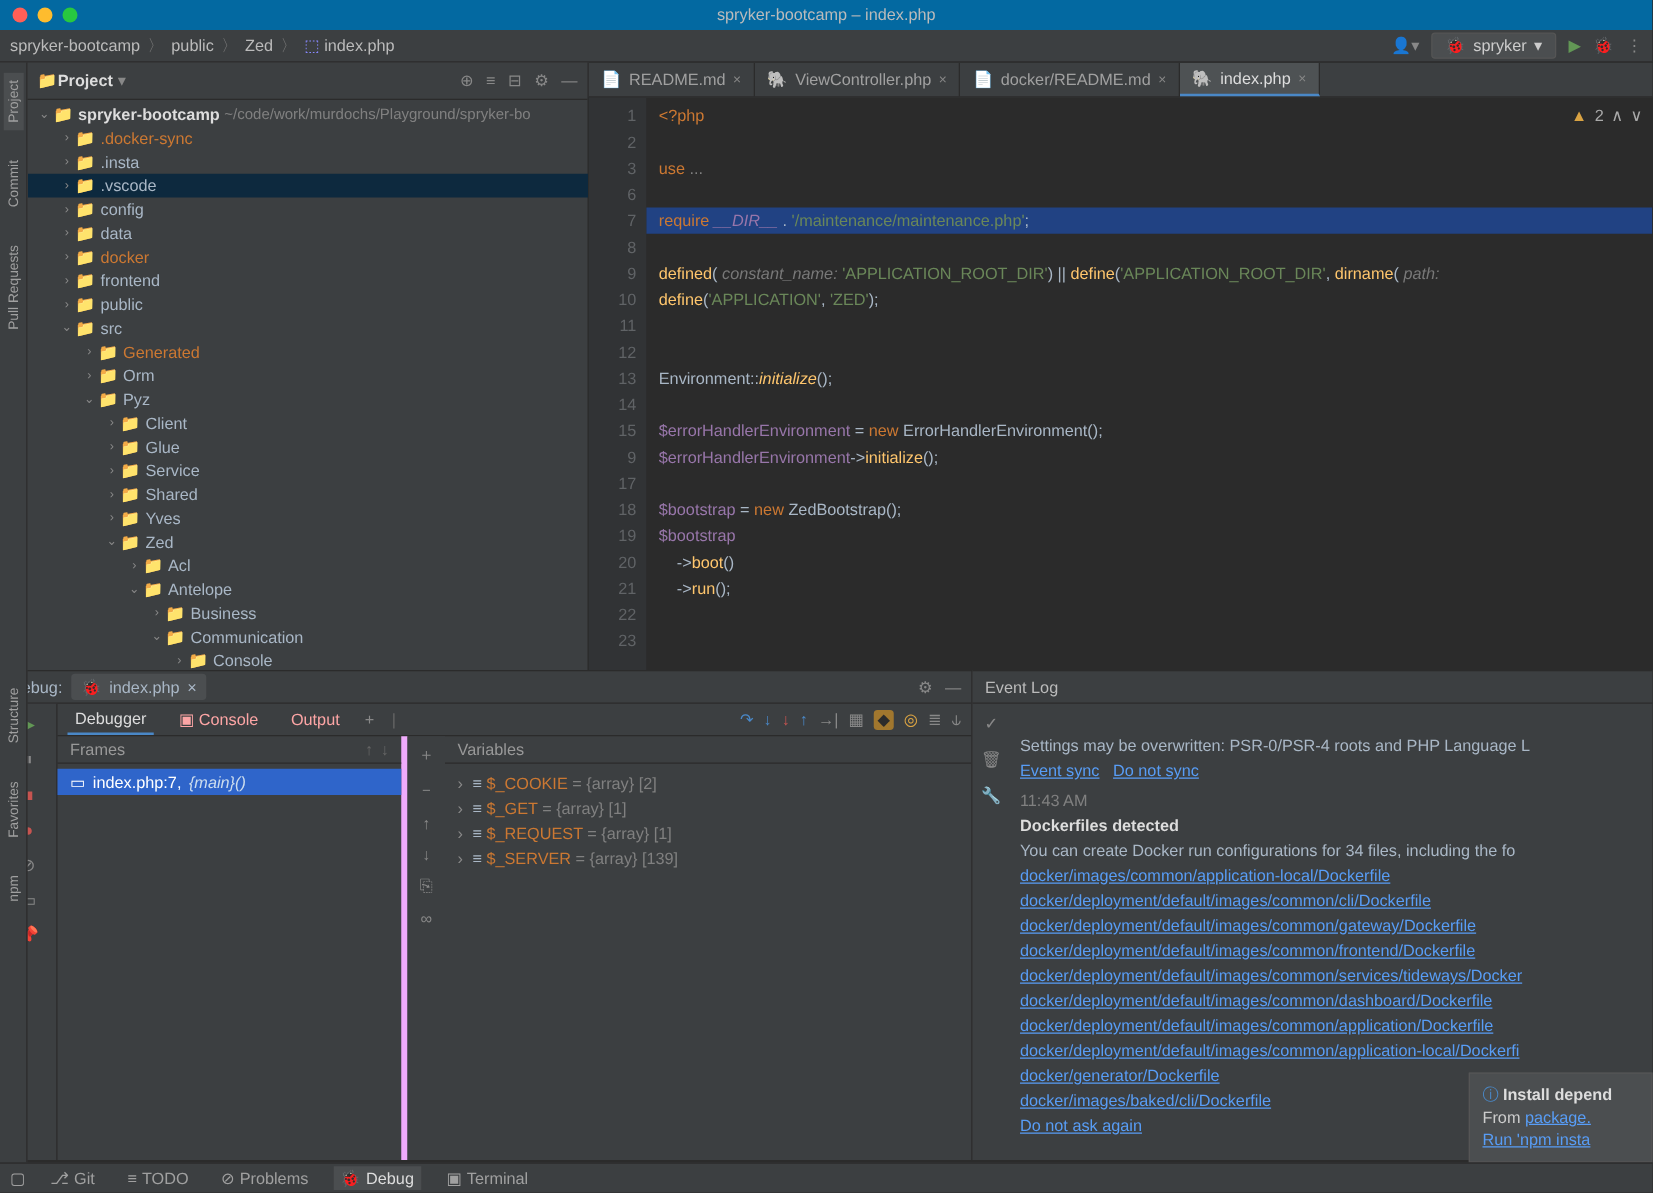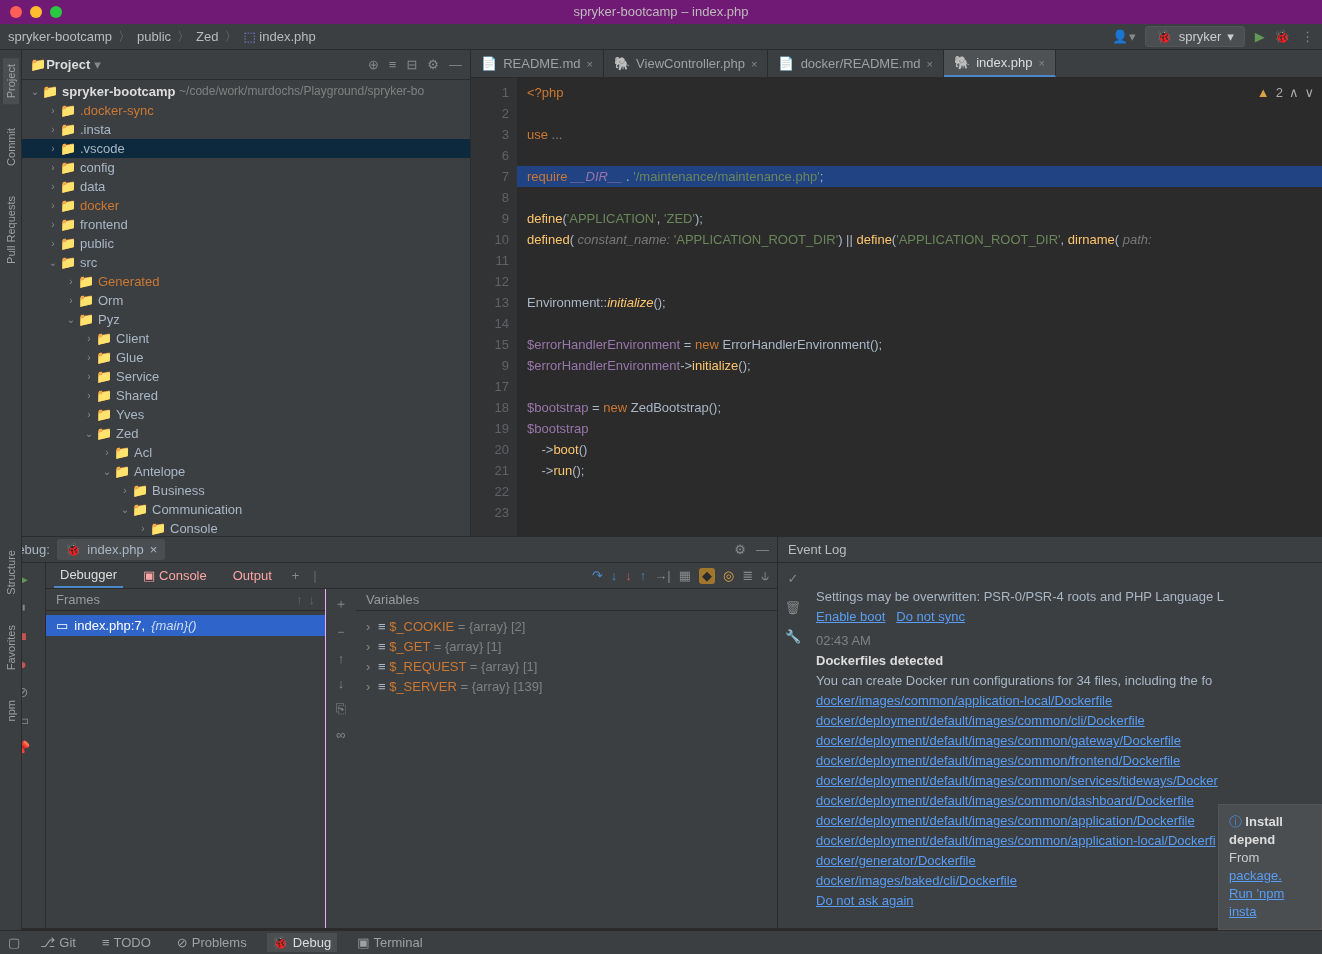--- a/index.html
+++ b/index.html
@@ -1,20 +1,20 @@
 <!DOCTYPE html>
 <html><head>
 <meta charset="utf-8">
 <style>
 * { margin:0; padding:0; box-sizing:border-box; font-family:-apple-system,BlinkMacSystemFont,"Segoe UI",sans-serif; font-size:13px; }
 body { background:#2b2b2b; color:#a9b7c6; width:1322px; height:954px; overflow:hidden; position:relative; }
 .traffic { position:absolute; top:6px; left:10px; display:flex; gap:8px; }
 .traffic span { width:12px; height:12px; border-radius:50%; }
 .tl-r{background:#ff5f57}.tl-y{background:#febc2e}.tl-g{background:#28c840}
-.titlebar{height:24px;background:#701a75;text-align:center;line-height:24px;color:#bbb;font-size:13px}
+.titlebar{height:24px;background:#0369a1;text-align:center;line-height:24px;color:#bbb;font-size:13px}
 .navbar{height:26px;background:#3c3f41;border-bottom:1px solid #2b2b2b;display:flex;align-items:center;padding:0 8px;gap:6px;color:#bbb}
 .crumb{color:#bbb;cursor:pointer}
 .crumb.sep{color:#777}
 .navbar-right{margin-left:auto;display:flex;align-items:center;gap:10px}
 .spryker-btn{background:#4b4e50;border:1px solid #555;border-radius:3px;padding:2px 10px;color:#ccc;display:flex;align-items:center;gap:6px}
 .nav-icon{color:#888;cursor:pointer}
 .main{display:flex;height:486px}
 .left-rail{width:22px;background:#3c3f41;border-right:1px solid #2b2b2b;display:flex;flex-direction:column;align-items:center;gap:18px;padding-top:8px}
 .left-rail .vtab{writing-mode:vertical-rl;transform:rotate(180deg);color:#a0a0a0;font-size:11px;cursor:pointer;padding:6px 2px}
 .left-rail .vtab.active{background:#4b4e50}
@@ -49,21 +49,21 @@
 .debug-body{display:flex;flex:1}
 .debug-rail{width:46px;background:#3c3f41;display:flex;flex-direction:column;align-items:center;gap:12px;padding-top:8px;border-right:1px solid #2b2b2b}
 .debug-rail span{color:#888;cursor:pointer;font-size:14px}
 .debug-content{flex:1;display:flex;flex-direction:column}
 .debug-subtabs{height:26px;display:flex;align-items:center;padding:0 8px;gap:14px;border-bottom:1px solid #2b2b2b}
 .subtab{color:#fca5a5;cursor:pointer;padding:4px 6px}
 .subtab.active{color:#ddd;border-bottom:2px solid #4a88c7}
 .debug-toolbar{margin-left:auto;display:flex;gap:8px;color:#888}
 .debug-cols{display:flex;flex:1}
 .col{display:flex;flex-direction:column}
-.col.frames{width:280px;border-right:1px solid #f0abfc}
+.col.frames{width:280px;border-right:5px solid #f0abfc}
 .col-head{height:22px;padding:0 10px;line-height:22px;color:#999;border-bottom:1px solid #2b2b2b;display:flex;align-items:center}
 .col-head .rtools{margin-left:auto;display:flex;gap:6px;color:#666}
 .frame-row{padding:3px 10px;background:#2f65ca;color:#fff;margin-top:4px;display:flex;align-items:center;gap:6px}
 .frame-row .italic{font-style:italic;color:#cde}
 .vars{flex:1;padding:6px 10px;font-family:Menlo,Consolas,monospace;font-size:12px;line-height:20px}
 .var-row .arr2{color:#888;margin-right:4px}
 .var-row .vname{color:#cc7832}
 .var-row .vval{color:#808080}
 .vars-rail{width:30px;background:#3c3f41;display:flex;flex-direction:column;align-items:center;gap:10px;padding-top:6px;color:#888}
 .event-panel{flex:1;background:#3c3f41;display:flex;flex-direction:column;border-top:1px solid #2b2b2b}
@@ -72,21 +72,21 @@
 .event-rail{width:30px;display:flex;flex-direction:column;align-items:center;gap:14px;padding-top:8px;color:#888}
 .event-text{flex:1;padding:4px 8px;overflow:hidden;font-size:13px;line-height:20px}
 .event-msg{margin-bottom:4px}
 .event-time{color:#808080;display:inline-block;width:58px;vertical-align:top}
 .event-content{display:inline-block;width:calc(100% - 60px);vertical-align:top}
 .link{color:#589df6;text-decoration:underline;cursor:pointer}
 .bold{font-weight:bold;color:#ddd}
 .statusbar{position:absolute;bottom:0;left:0;right:0;height:24px;background:#3c3f41;border-top:1px solid #2b2b2b;display:flex;align-items:center;padding:0 8px;gap:14px;color:#a0a0a0;font-size:12px}
 .statusbar .sitem{display:flex;align-items:center;gap:4px;cursor:pointer;padding:2px 6px}
 .statusbar .sitem.active{background:#4b4e50;color:#ddd}
-.notif{position:absolute;right:0;bottom:24px;width:104px;background:#4b4e50;border:1px solid #555;padding:8px 10px;color:#ccc;font-size:12px;line-height:18px}
+.notif{position:absolute;right:0;bottom:24px;width:147px;background:#4b4e50;border:1px solid #555;padding:8px 10px;color:#ccc;font-size:12px;line-height:18px}
 .notif .ntitle{font-weight:bold;color:#ddd}
 </style>
 </head>
 <body>
 
 <div class="traffic">
   <span class="tl-r"></span>
   <span class="tl-y"></span>
   <span class="tl-g"></span>
 </div>
@@ -312,22 +312,22 @@
             <span>2</span>
           <span>∧</span>
             <span>∨</span>
         </div>
       <div class="code-line"><span class="k">&lt;?php</span></div>
           <div class="code-line">&nbsp;</div>
           <div class="code-line"><span class="k">use</span> <span class="c">...</span></div>
           <div class="code-line">&nbsp;</div>
           <div class="code-line hl"><span class="k">require</span> <span class="const">__DIR__</span> . <span class="s">'/maintenance/maintenance.php'</span>;</div>
           <div class="code-line">&nbsp;</div>
+          <div class="code-line"><span class="fn">defined</span>( <span class="hint">constant_name:</span> <span class="s">'APPLICATION_ROOT_DIR'</span>) || <span class="fn">define</span>(<span class="s">'APPLICATION_ROOT_DIR'</span>, <span class="fn">dirname</span>( <span class="hint">path:</span></div>
           <div class="code-line"><span class="fn">define</span>(<span class="s">'APPLICATION'</span>, <span class="s">'ZED'</span>);</div>
-          <div class="code-line"><span class="fn">defined</span>( <span class="hint">constant_name:</span> <span class="s">'APPLICATION_ROOT_DIR'</span>) || <span class="fn">define</span>(<span class="s">'APPLICATION_ROOT_DIR'</span>, <span class="fn">dirname</span>( <span class="hint">path:</span></div>
           <div class="code-line">&nbsp;</div>
           <div class="code-line">&nbsp;</div>
           <div class="code-line">Environment::<span class="fn" style="font-style:italic">initialize</span>();</div>
           <div class="code-line">&nbsp;</div>
           <div class="code-line"><span class="var">$errorHandlerEnvironment</span> = <span class="k">new</span> ErrorHandlerEnvironment();</div>
           <div class="code-line"><span class="var">$errorHandlerEnvironment</span>-&gt;<span class="fn">initialize</span>();</div>
           <div class="code-line">&nbsp;</div>
           <div class="code-line"><span class="var">$bootstrap</span> = <span class="k">new</span> ZedBootstrap();</div>
           <div class="code-line"><span class="var">$bootstrap</span></div>
           <div class="code-line">    -&gt;<span class="fn">boot</span>()</div>
@@ -427,26 +427,26 @@
       <div class="event-rail">
         <span>✓</span>
         <span>🗑</span>
         <span>🔧</span>
       </div>
       <div class="event-text">
         <div class="event-msg">
           <span class="event-time"></span>
           <span class="event-content">
             <span>Settings may be overwritten: PSR-0/PSR-4 roots and PHP Language L</span><br>
-            <span class="link">Enable boot</span>&nbsp;&nbsp;
+            <span class="link">Event sync</span>&nbsp;&nbsp;
             <span class="link">Do not sync</span>
           </span>
         </div>
         <div class="event-msg">
-          <span class="event-time">02:43 AM</span>
+          <span class="event-time">11:43 AM</span>
           <span class="event-content">
             <span class="bold">Dockerfiles detected</span><br>
             <span>You can create Docker run configurations for 34 files, including the fo</span><br>
             <span id="evlinks"><span class="link">docker/images/common/application-local/Dockerfile</span><br><span class="link">docker/deployment/default/images/common/cli/Dockerfile</span><br><span class="link">docker/deployment/default/images/common/gateway/Dockerfile</span><br><span class="link">docker/deployment/default/images/common/frontend/Dockerfile</span><br><span class="link">docker/deployment/default/images/common/services/tideways/Docker</span><br><span class="link">docker/deployment/default/images/common/dashboard/Dockerfile</span><br><span class="link">docker/deployment/default/images/common/application/Dockerfile</span><br><span class="link">docker/deployment/default/images/common/application-local/Dockerfi</span><br><span class="link">docker/generator/Dockerfile</span><br><span class="link">docker/images/baked/cli/Dockerfile</span><br></span>
             <span class="link">Do not ask again</span>
           </span>
         </div>
       </div>
     </div>
   </div>

